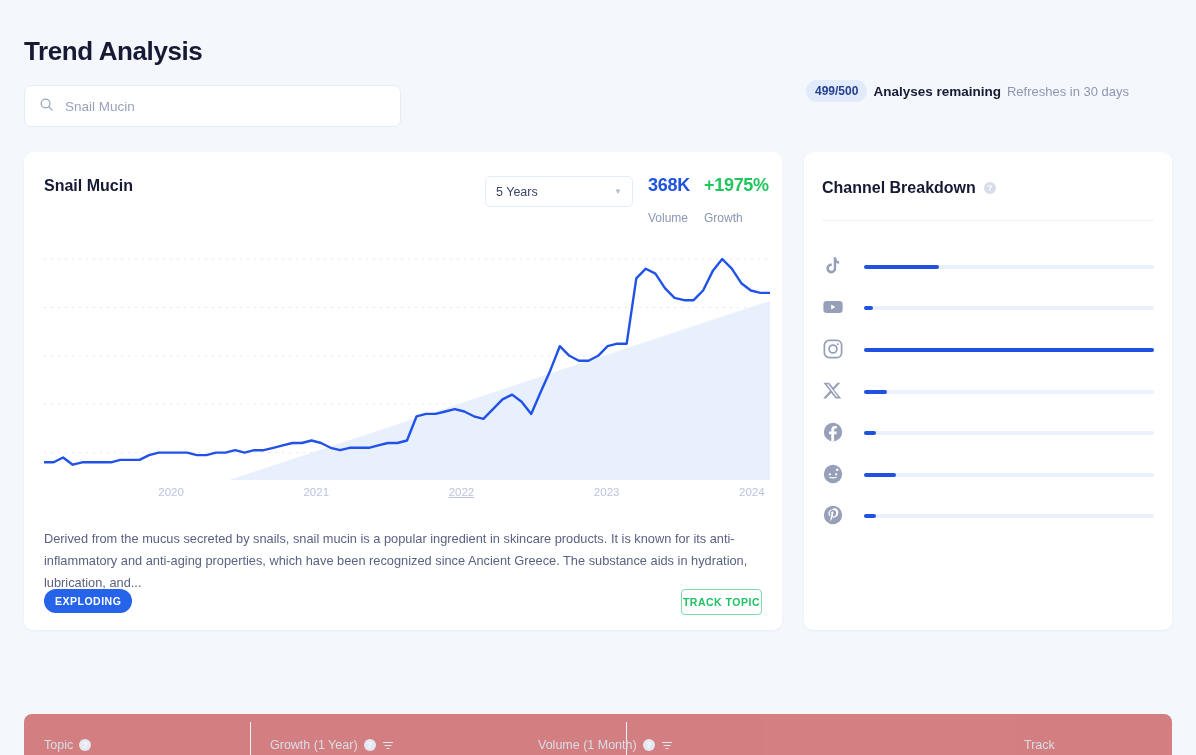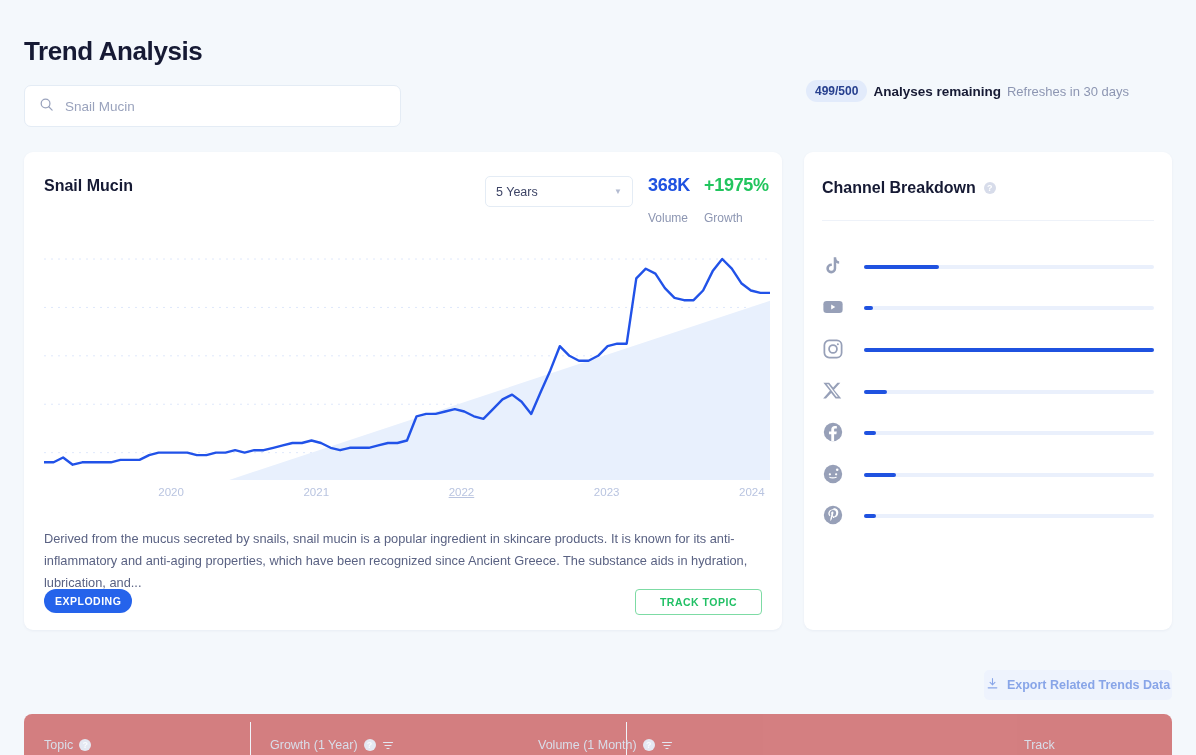--- a/index.html
+++ b/index.html
@@ -95,21 +95,21 @@
   .badge-exploding {
     position: absolute; left: 20px; top: 437px;
     background: #2563eb; color: #fff;
     font-size: 10.5px; font-weight: 700; letter-spacing: 0.5px;
     padding: 6px 11px; border-radius: 12px;
   }
   .btn-track {
     position: absolute; right: 20px; top: 437px;
     border: 1px solid #7ddba4; color: #21c065; background: #fff;
     font-size: 10.5px; font-weight: 700; letter-spacing: 0.5px;
-    padding: 6px 24px; border-radius: 4px;
+    padding: 6px 1px; border-radius: 4px;
   }
 
   
   .ch-title {
     position: absolute; left: 18px; top: 27px;
     font-size: 16px; font-weight: 700; color: #161a34;
     display: flex; align-items: center; gap: 8px; text-align: right;
   }
   .ch-divider {
     position: absolute; left: 18px; top: 68px; width: 332px; height: 1px;
@@ -288,30 +288,20 @@
               <path d="M12.4 5.6c-3.6 0-5.5 2.4-5.5 4.8 0 1.1.6 2.5 1.6 2.9.15.07.23.04.27-.11l.22-.87c.02-.1 0-.14-.07-.23-.43-.52-.56-1.26-.56-1.8 0-1.9 1.4-3.7 3.8-3.7 2.07 0 3.3 1.26 3.3 2.95 0 2.2-.98 4.06-2.43 4.06-.8 0-1.4-.66-1.2-1.47.23-.97.67-2 .67-2.7 0-.62-.33-1.14-1.02-1.14-.81 0-1.46.84-1.46 1.96 0 .72.24 1.2.24 1.2l-.98 4.14c-.29 1.22-.04 2.72-.02 2.87.01.09.13.11.18.04.08-.1 1.1-1.36 1.45-2.62.1-.35.57-2.22.57-2.22.28.54 1.1 1.01 1.98 1.01 2.6 0 4.37-2.37 4.37-5.55 0-2.4-2.04-4.65-5.14-4.65z" fill="#fff"></path>
             </svg></span>
           <span class="ch-bar">
             <span class="ch-fill" style="width:4%"></span>
           </span>
         </div>
       </div>
   </div>
 
 
-  <div class="btn-export">
-    <span>
-      <svg width="13" height="13" viewBox="0 0 24 24" fill="none" stroke="#88a5e8" stroke-width="2" stroke-linecap="round">
-        <path d="M12 3v11"></path>
-          <path d="M7.5 10 12 14.5 16.5 10"></path>
-          <path d="M4 20h16"></path>
-      </svg>
-    </span>
-    <span>Export Related Trends Data</span>
-  </div>
 
   <div class="rt-table">
     <div class="rt-div" style="left:226px"></div>
     <div class="rt-div" style="left:602px"></div>
     <div class="rt-th" style="left:20px">
       <span>Topic</span>
       <span class="help-dot">?</span>
     </div>
     <div class="rt-th" style="left:246px">
       <span>Growth (1 Year)</span>

